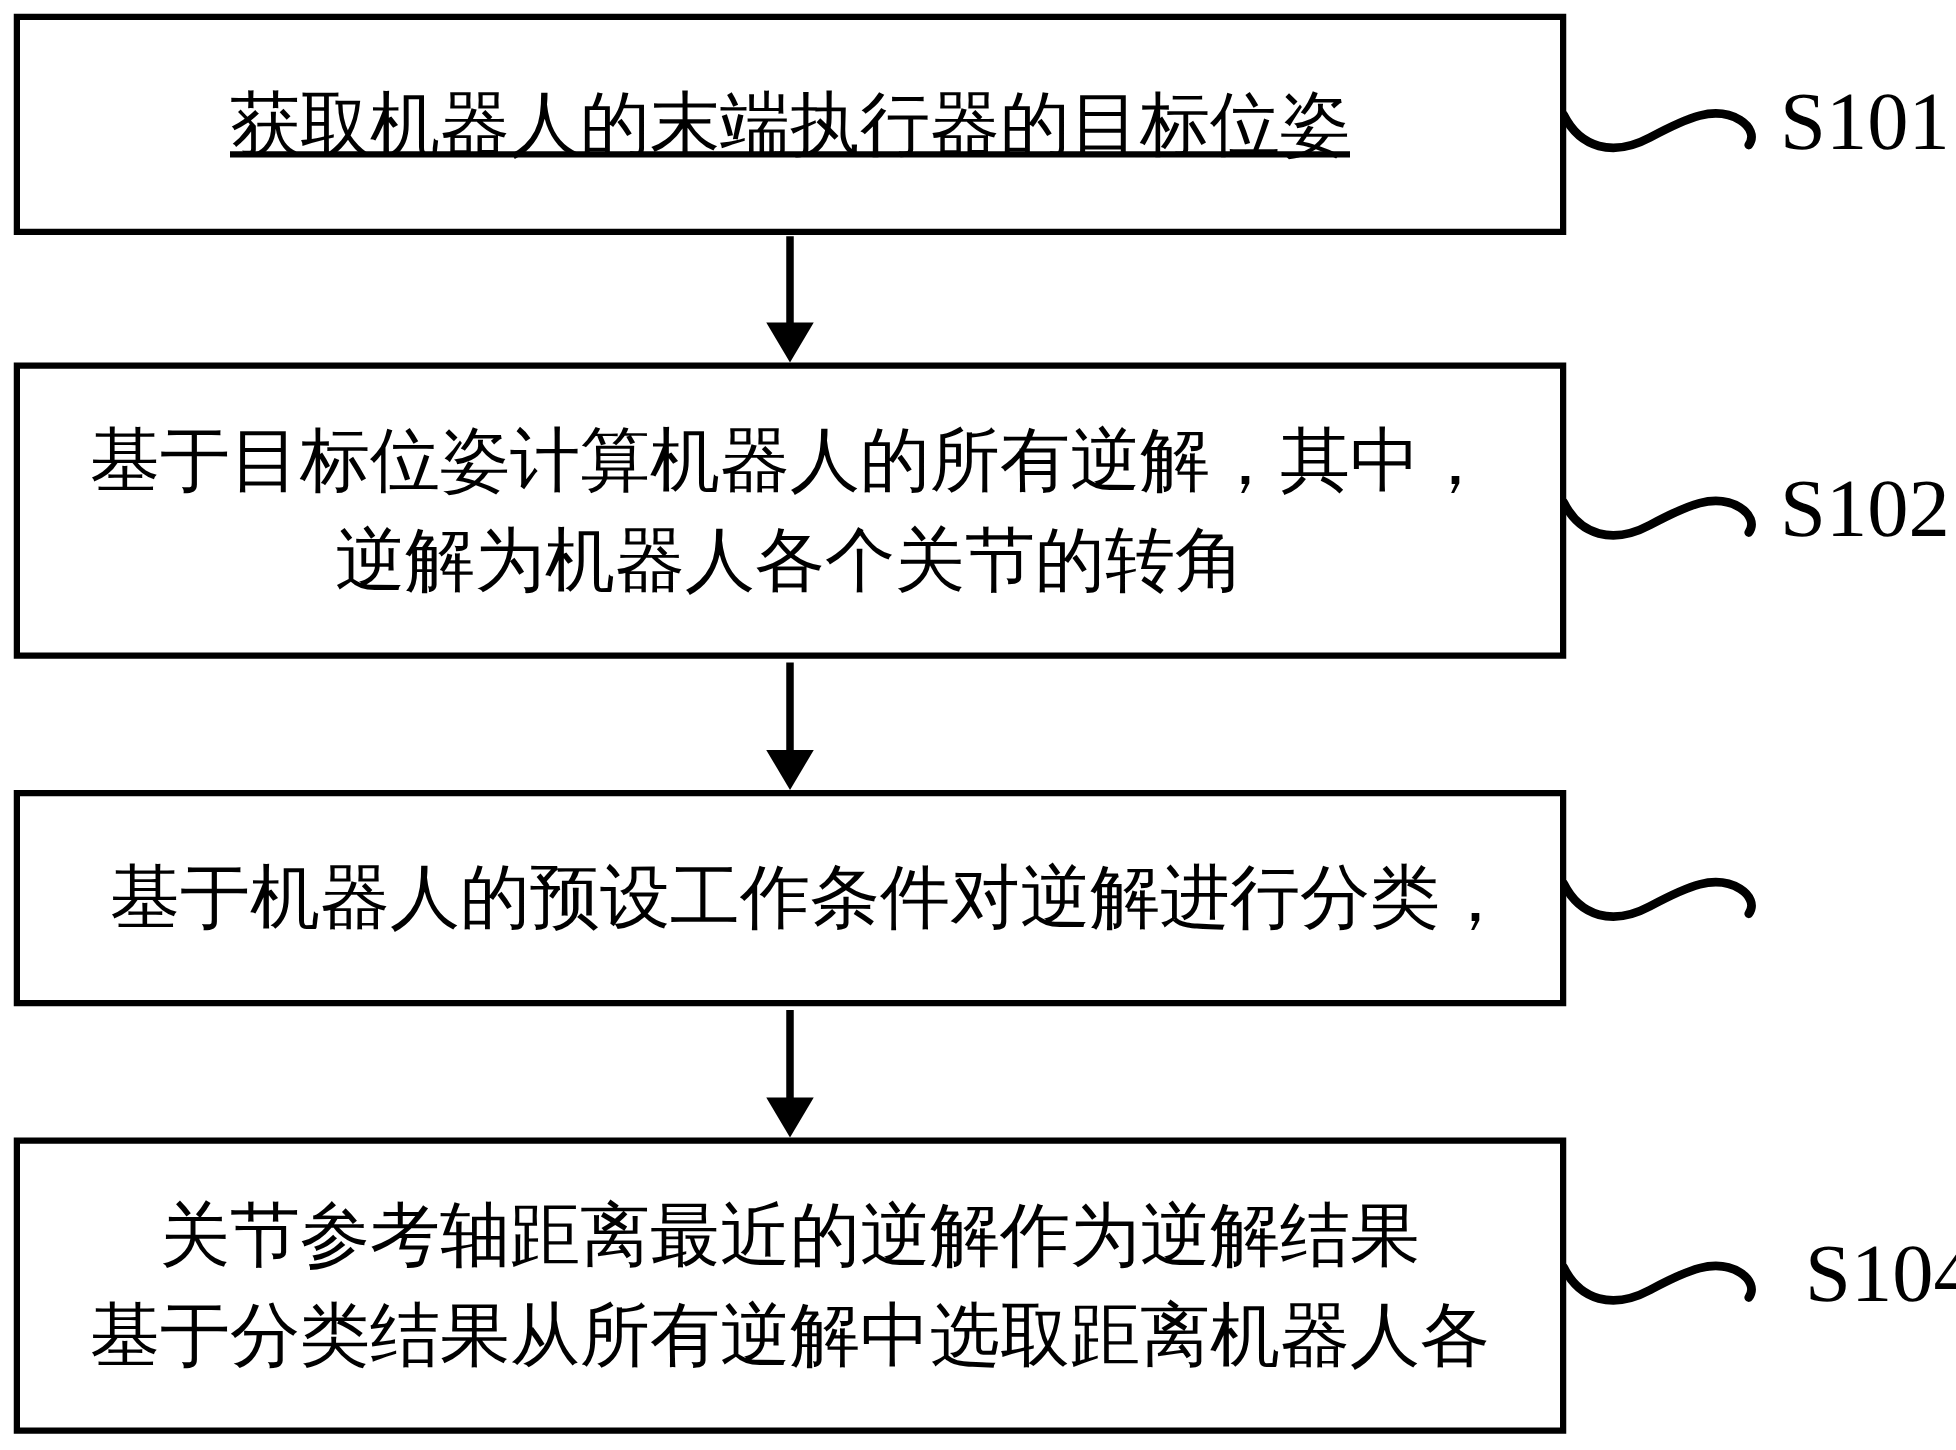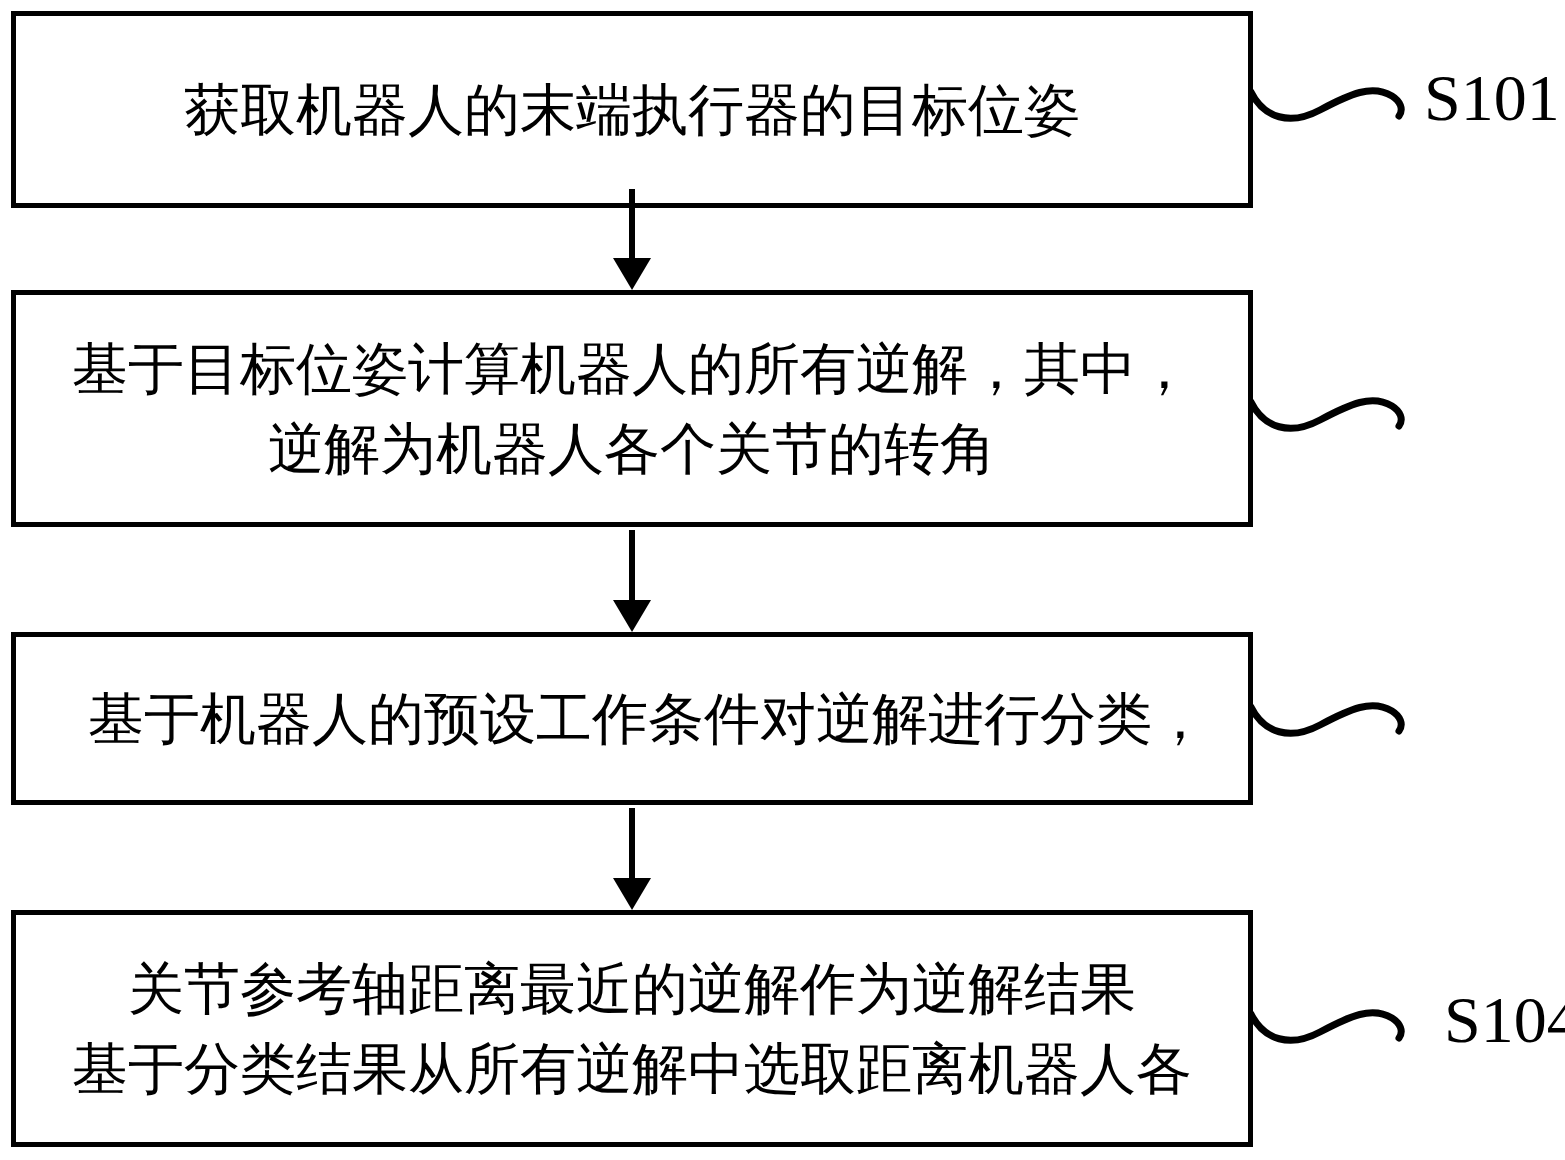--- a/index.html
+++ b/index.html
@@ -27,21 +27,21 @@
     flex-direction: column;
     justify-content: center;
     align-items: center;
   }
   .step-line {
     font-size: 56px;
     line-height: 80px;
     text-align: center;
     white-space: nowrap;
   }
-  .box-1 { top: 11px;  height: 197px; }
+  .box-1 { top: 11px;  height: 177px; text-decoration: underline; }
   .box-2 { top: 290px; height: 237px; }
   .box-3 { top: 632px; height: 173px; padding-left: 32px; }
   .box-4 { top: 910px; height: 237px; }
 
   .down-arrow {
     position: absolute;
     left: 613px;
     width: 38px;
   }
   .arrow-1 { top: 189px; height: 101px; }
@@ -131,20 +131,21 @@
     <svg width="168" height="72" viewBox="0 0 168 72">
       <path d="M3 30 C 16 56, 42 64, 72 48 C 102 32, 124 22, 144 34 C 152 39, 156 47, 151 54" fill="none" stroke="#000000" stroke-width="7" stroke-linecap="round"></path>
     </svg>
     <span class="label-text">S101</span>
   </div>
 
   <div class="step-label label-2">
     <svg width="168" height="72" viewBox="0 0 168 72">
       <path d="M3 30 C 16 56, 42 64, 72 48 C 102 32, 124 22, 144 34 C 152 39, 156 47, 151 54" fill="none" stroke="#000000" stroke-width="7" stroke-linecap="round"></path>
     </svg>
+    <span class="label-text">S102</span>
   </div>
 
   <div class="step-label label-3">
     <svg width="168" height="72" viewBox="0 0 168 72">
       <path d="M3 30 C 16 56, 42 64, 72 48 C 102 32, 124 22, 144 34 C 152 39, 156 47, 151 54" fill="none" stroke="#000000" stroke-width="7" stroke-linecap="round"></path>
     </svg>
   </div>
 
   <div class="step-label label-4">
     <svg width="168" height="72" viewBox="0 0 168 72">

